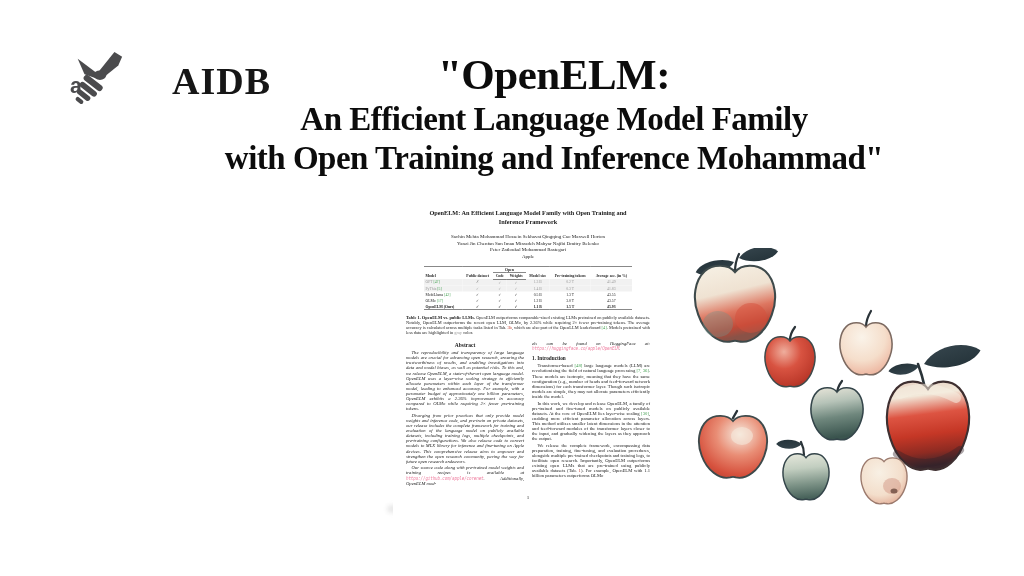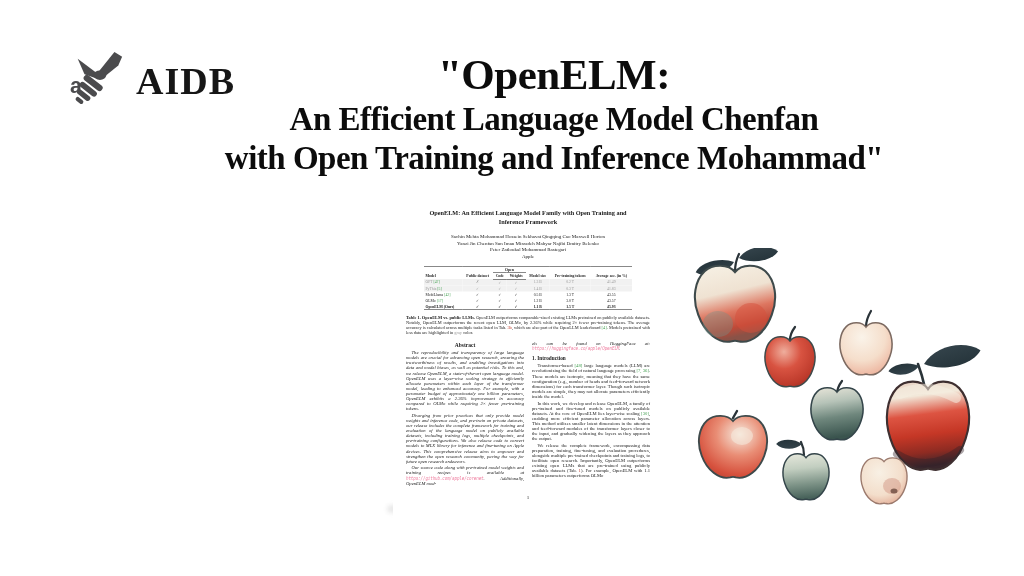--- a/index.html
+++ b/index.html
@@ -2,21 +2,21 @@
 <html><head>
 <meta charset="utf-8">
 <style>
   html,body{margin:0;padding:0;background:#ffffff;}
   .slide{position:relative;width:1024px;height:576px;background:#ffffff;overflow:hidden;
          font-family:"Liberation Serif",serif;color:#111;}
 
   
   .brand{position:absolute;left:70px;top:50px;display:flex;align-items:center;gap:10px;}
   .brand svg{width:56px;height:62px;display:block;}
-  .brand-name{font-size:38px;font-weight:600;letter-spacing:1px;color:#161616;line-height:62px;}
+  .brand-name{font-size:38px;font-weight:600;letter-spacing:1px;color:#161616;line-height:62px;margin-left:36px;}
 
   
   .slide-title{position:absolute;left:208px;top:50px;width:692px;text-align:center;
                font-weight:bold;color:#0c0c0c;letter-spacing:-0.5px;}
   .slide-title .t1{font-size:43px;line-height:50px;}
   .slide-title .t2{font-size:33px;line-height:39px;}
 
   
   .paper-wrap{position:absolute;left:393px;top:197px;width:267px;height:328px;}
   .paper{width:534px;height:656px;transform:scale(0.5);transform-origin:0 0;background:#fff;
@@ -75,21 +75,21 @@
           <rect x="-8.5" y="17.5" width="16" height="5.5" rx="2.7"></rect>
           <rect x="-5" y="25" width="9" height="4.5" rx="2.2"></rect>
         </g>
       </g>
     </svg>
     <div class="brand-name">AIDB</div>
   </div>
 
   <div class="slide-title">
     <div class="t1">"OpenELM:</div>
-    <div class="t2">An Efficient Language Model Chenfan</div>
+    <div class="t2">An Efficient Language Model Family</div>
     <div class="t2">with Open Training and Inference Mohammad"</div>
   </div>
 
   <div class="paper-wrap">
     <div class="p-smudge"></div>
     <div class="paper">
       <div class="p-title">OpenELM: An Efficient Language Model Family with Open Training and Inference Framework</div>
 
       <div class="p-authors">
         <div>Sachin Mehta   Mohammad Hossein Sekhavat   Qingqing Cao   Maxwell Horton</div>

